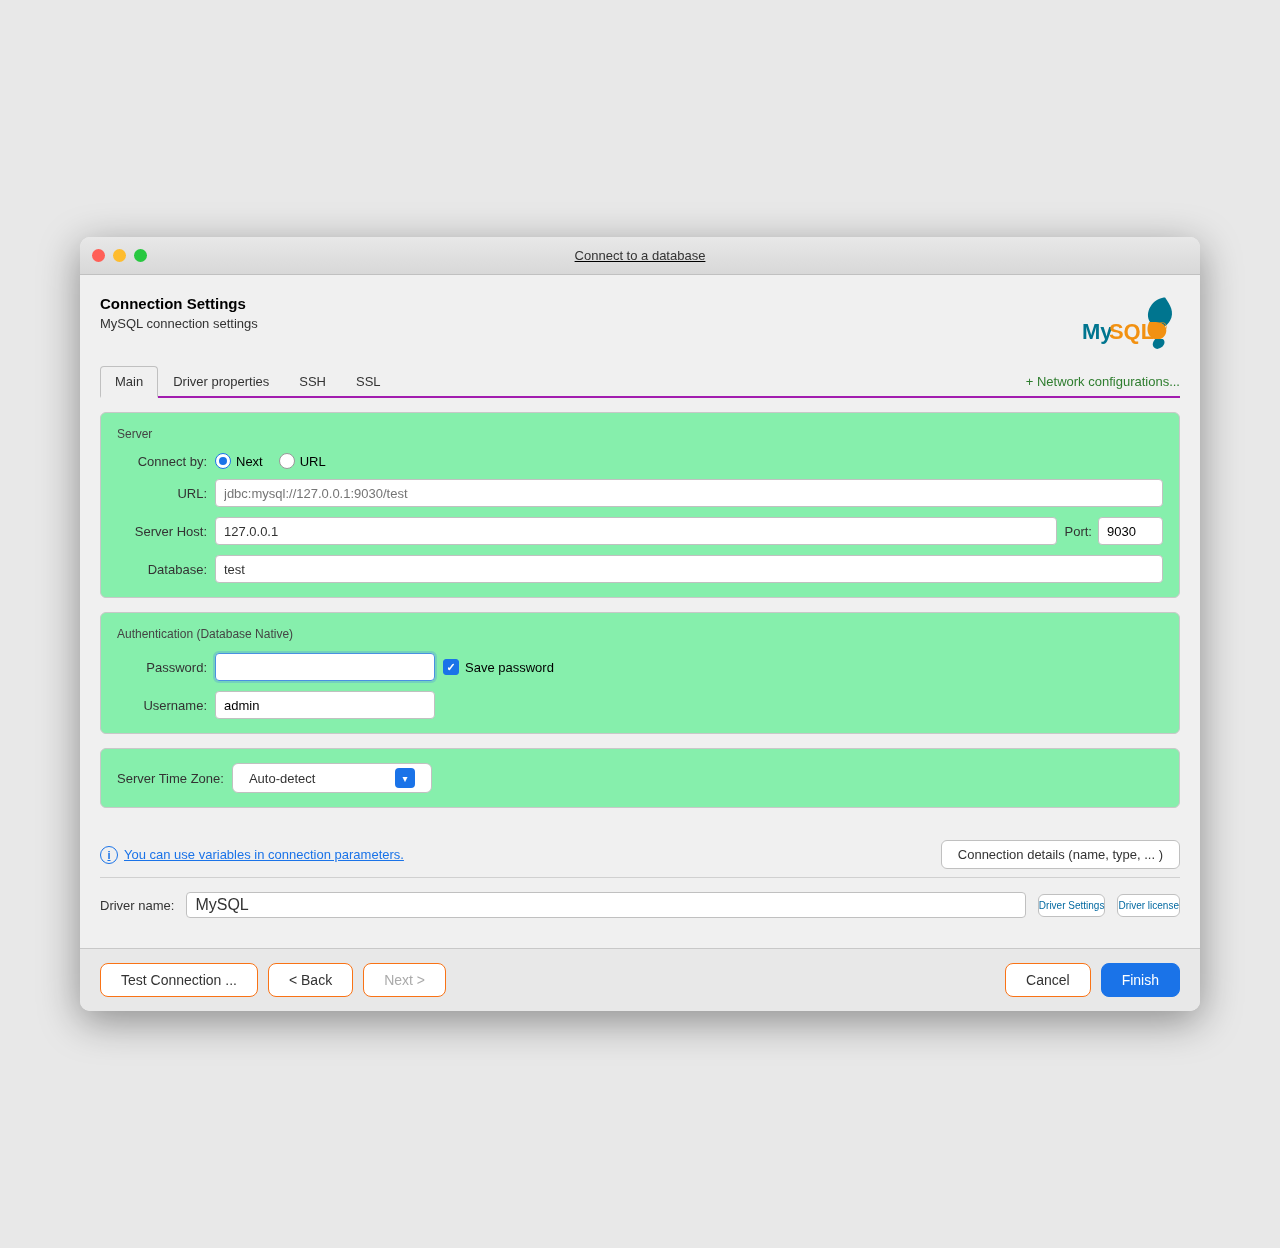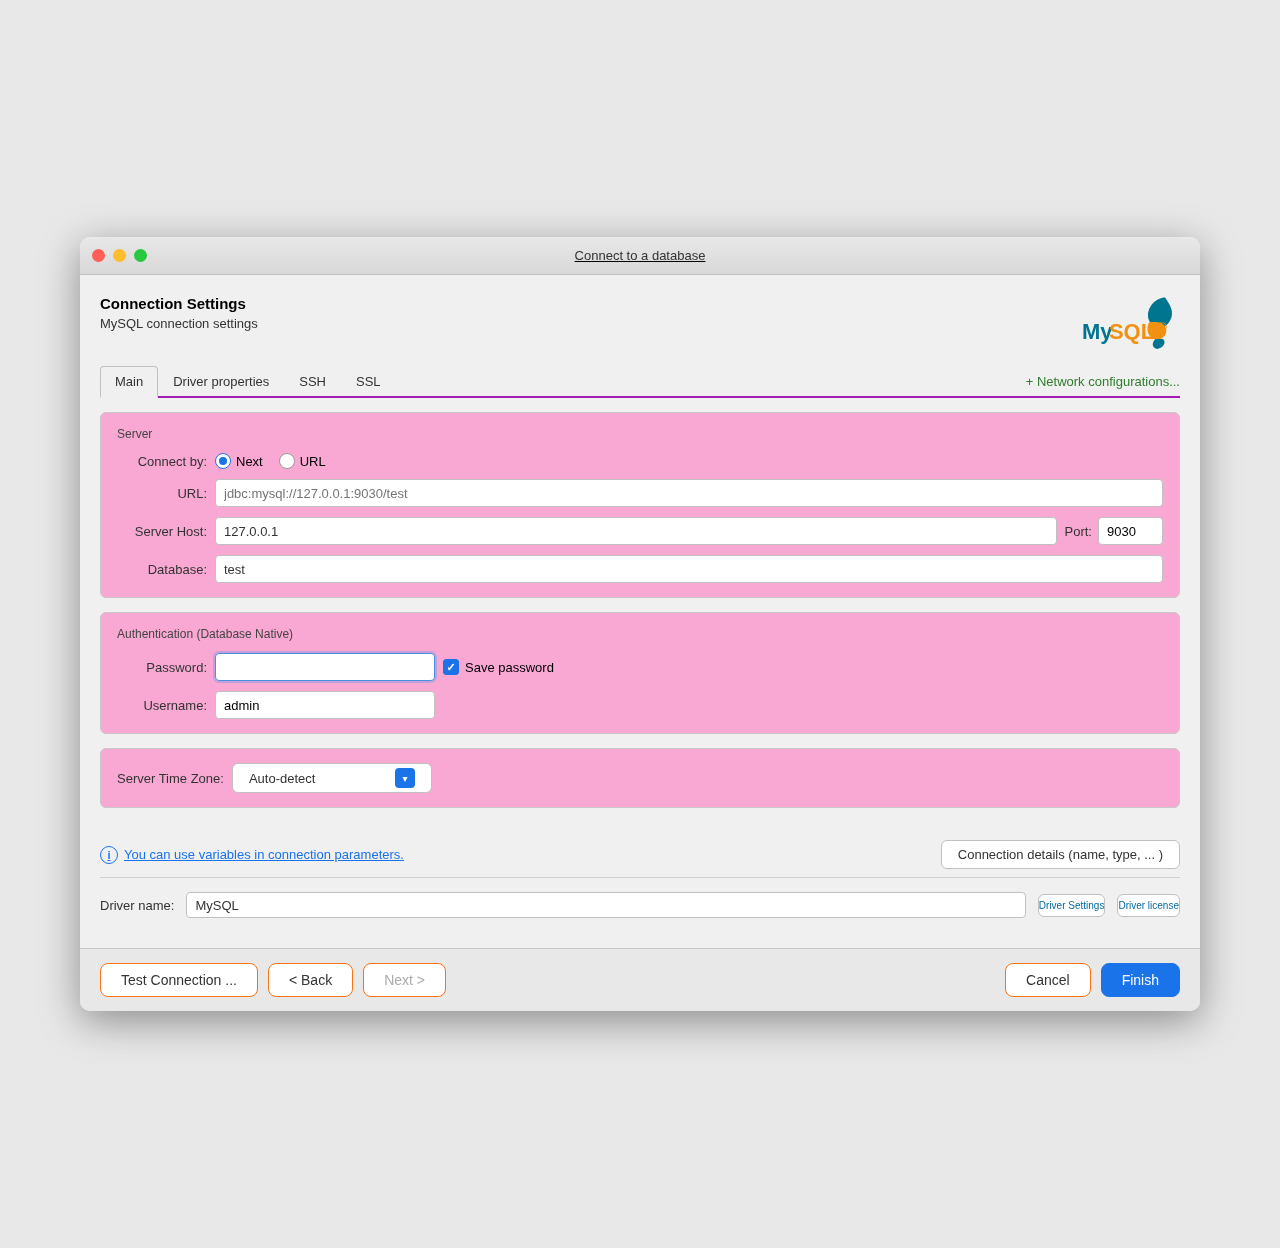--- a/index.html
+++ b/index.html
@@ -109,21 +109,21 @@
       cursor: pointer;
       display: flex;
       align-items: center;
       gap: 2px;
     }
     
     .main-content {
       padding: 0 20px;
     }
     .section {
-      background: #f9a8d4;
+      background: #86efac;
       border: 1px solid #c8c8c8;
       border-radius: 6px;
       padding: 14px 16px;
       margin: 14px 0;
     }
     .section-title {
       font-size: 12px;
       color: #444;
       margin-bottom: 12px;
       font-weight: 400;
@@ -313,21 +313,21 @@
     .driver-name-label {
       font-size: 13px;
       color: #333;
     }
     .driver-name-input {
       flex: 1;
       height: 26px;
       border: 1px solid #c0c0c0;
       border-radius: 4px;
       padding: 0 8px;
-      font-size: 13px;
+      font-size: 16px;
       background: white;
       color: #333;
     }
     .driver-btn {
       background: white;
       border: 1px solid #c0c0c0;
       border-radius: 6px;
       padding: 5px 0;
       font-size: 10px;
       cursor: pointer;

